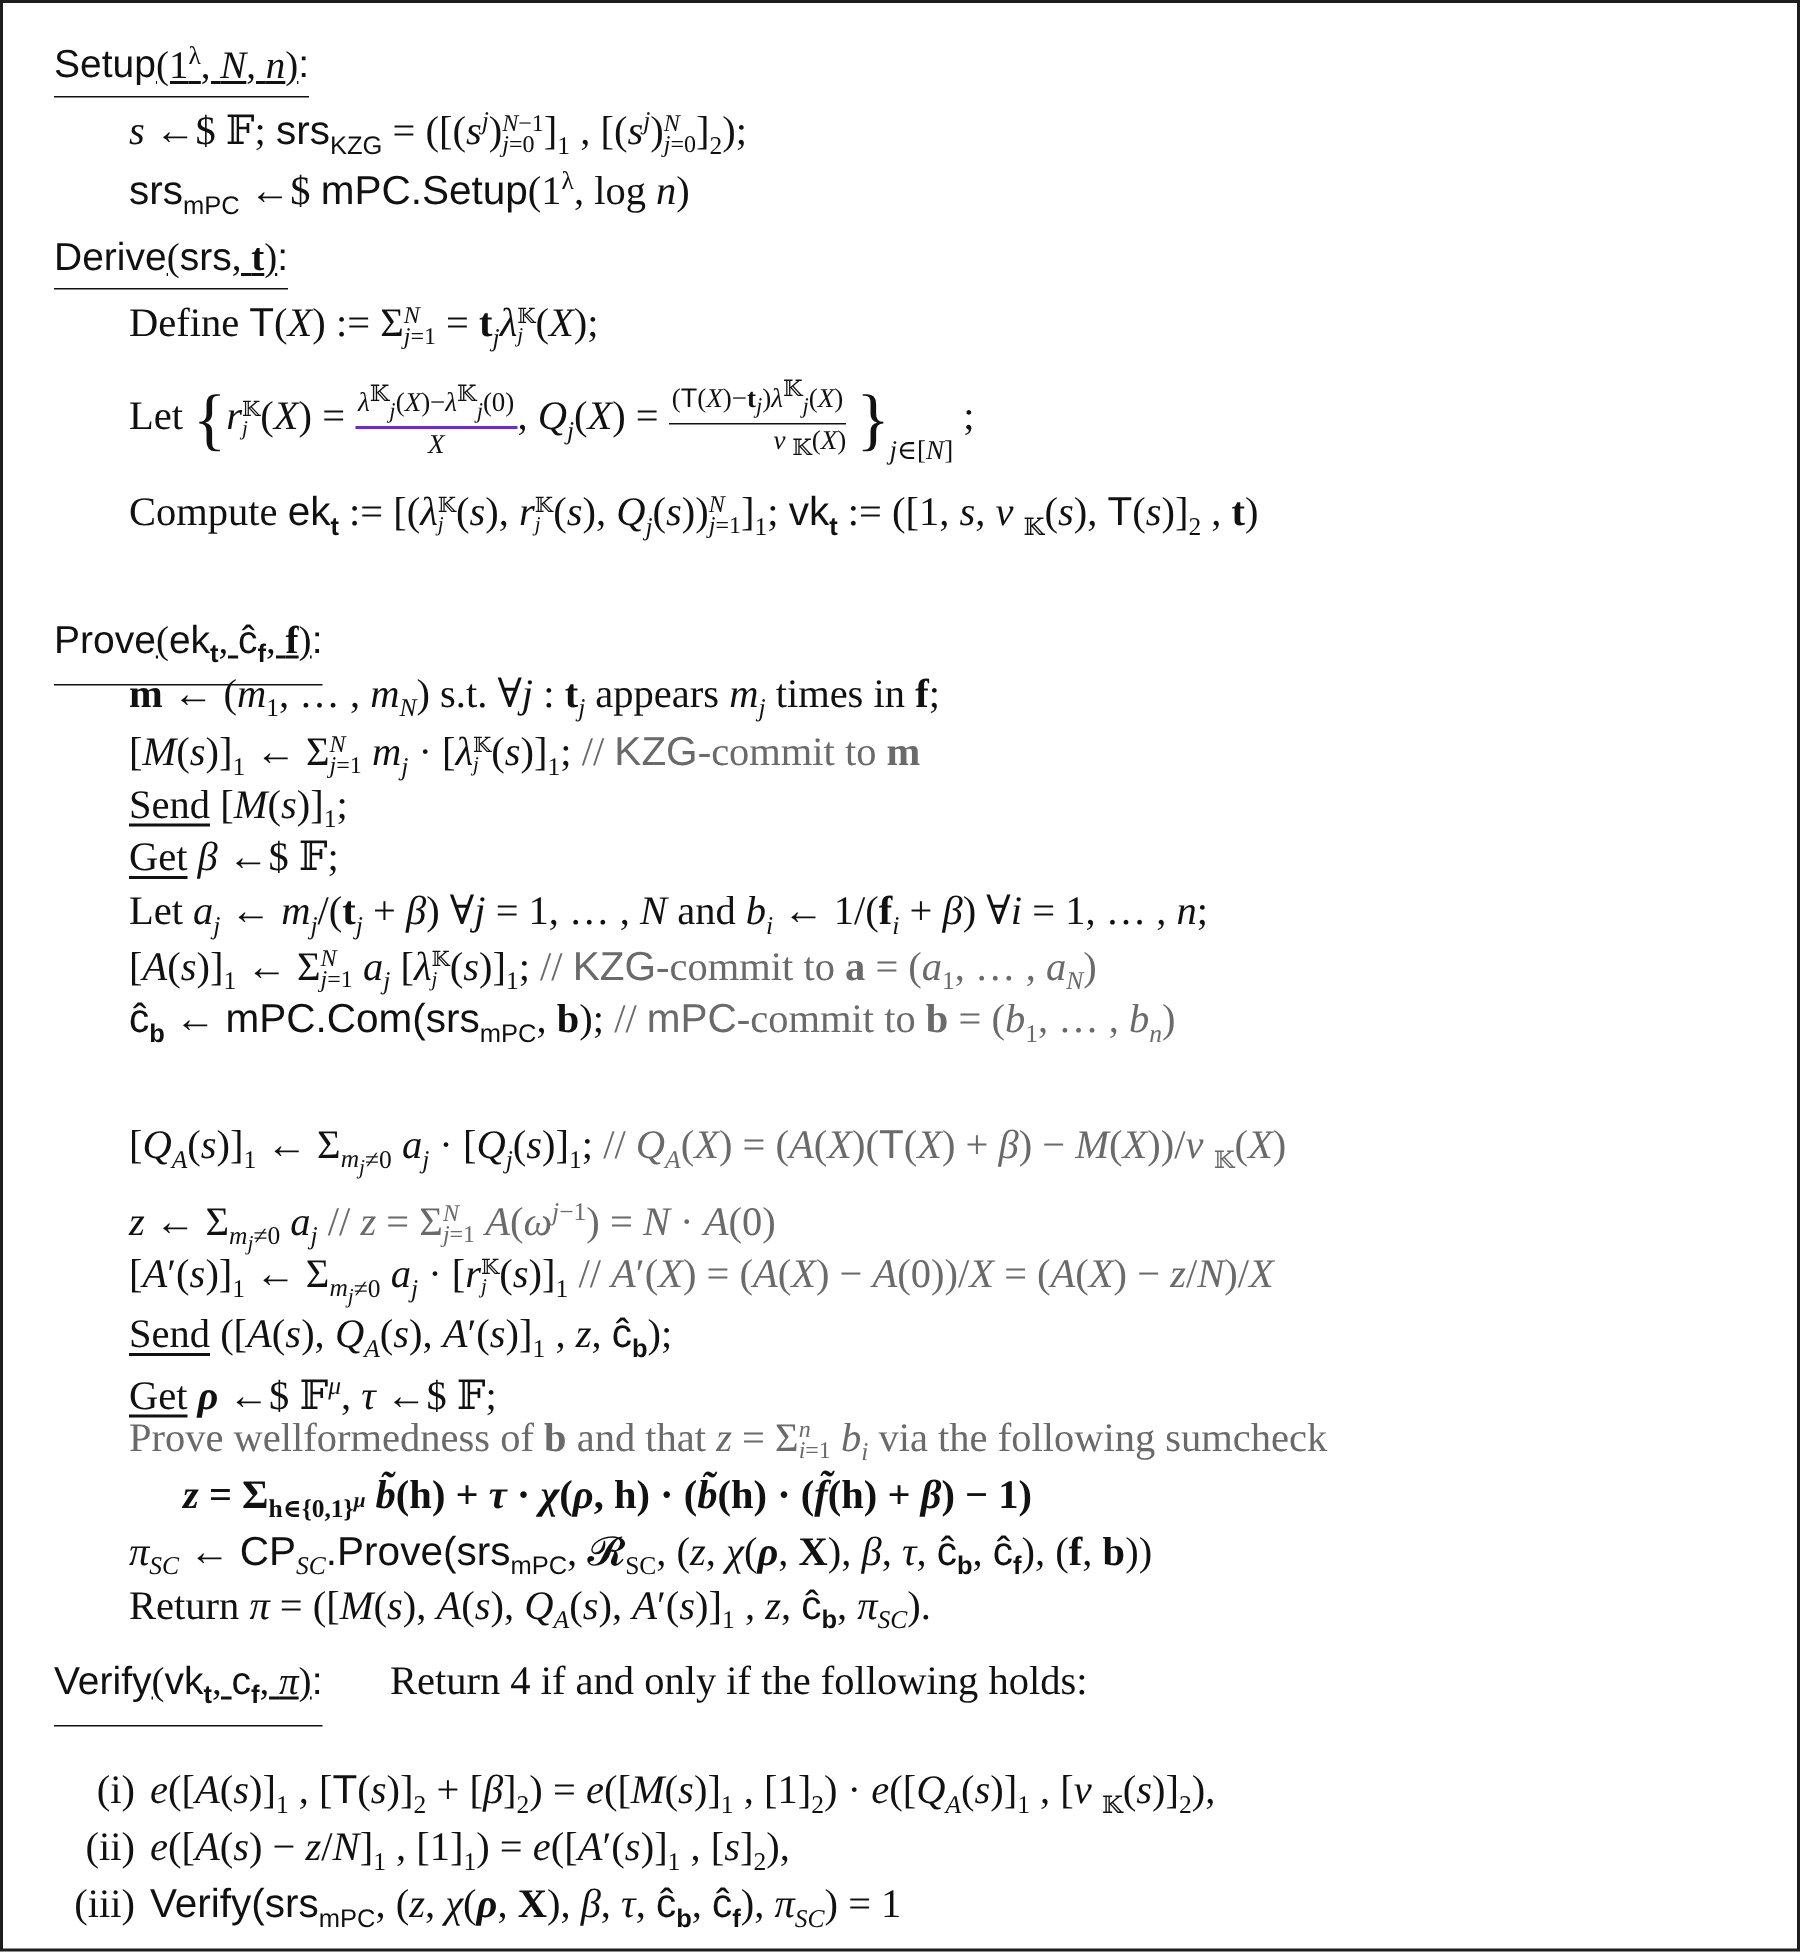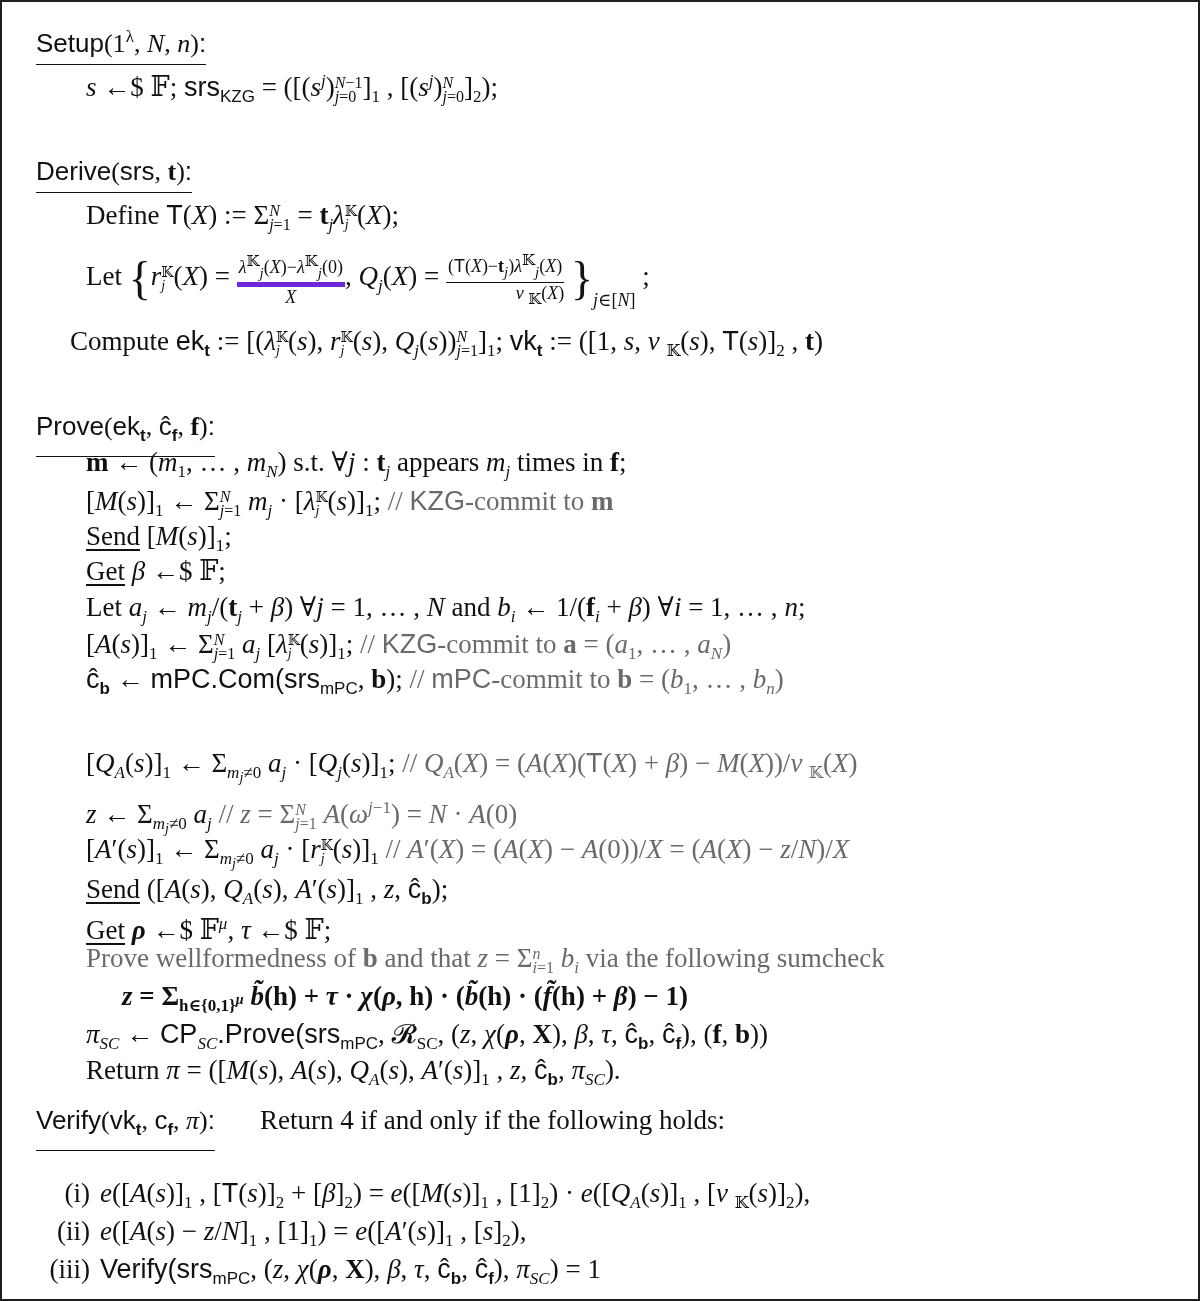--- a/index.html
+++ b/index.html
@@ -21,53 +21,56 @@
   .head {
     position: absolute;
     white-space: nowrap;
     font-family: "Liberation Sans", "DejaVu Sans", sans-serif;
     font-size: 26px;
     color: #111;
     line-height: 34px;
     border-bottom: 1.5px solid #111;
     padding-bottom: 3px;
   }
-  .head .args { font-family: "Liberation Serif", "DejaVu Serif", serif; }
+  .head .args { font-family: "Liberation Serif", "DejaVu Serif", serif; text-decoration: underline; }
   .comment { color: #6a6a6a; }
   .ul { text-decoration: underline; text-underline-offset: 4px; }
   .sf { font-family: "Liberation Sans", "DejaVu Sans", sans-serif; }
   .gray { color: #6a6a6a; }
   .num { display: inline-block; width: 48px; text-align: right; margin-right: 10px; }
 </style>
 </head>
 <body>
 
 <div class="frame">
 
   <div class="head" style="left:34px; top:18px;">
     Setup<span class="args">(1<sup style="font-size:17px">λ</sup>, <i>N</i>, <i>n</i>)</span>:
   </div>
   <div class="line" style="left:84px; top:62px;">
     <i>s</i> ←$ 𝔽; <span class="sf">srs<sub style="font-size:17px">KZG</sub></span> = ([(<i>s<sup style="font-size:17px">j</sup></i>)<span style="display:inline-block;vertical-align:middle;line-height:14px;font-size:16px;"><i>N</i>−1<br><i>j</i>=0</span>]<sub style="font-size:17px">1</sub> , [(<i>s<sup style="font-size:17px">j</sup></i>)<span style="display:inline-block;vertical-align:middle;line-height:14px;font-size:16px;"><i>N</i><br><i>j</i>=0</span>]<sub style="font-size:17px">2</sub>);
   </div>
+  <div class="line" style="left:84px; top:102px;">
+    <span class="sf">srs<sub style="font-size:17px">mPC</sub></span> ←$ <span class="sf">mPC.Setup</span>(1<sup style="font-size:17px">λ</sup>, log <i>n</i>)
+  </div>
 
   <div class="head" style="left:34px; top:152px;">
     Derive<span class="args">(</span>srs<span class="args">, <b>t</b>)</span>:
   </div>
   <div class="line" style="left:84px; top:196px;">
     Define <span class="sf">T</span>(<i>X</i>) := Σ<span style="display:inline-block;vertical-align:middle;line-height:14px;font-size:16px;"><i>N</i><br><i>j</i>=1</span> = <b>t</b><sub style="font-size:17px"><i>j</i></sub><i>λ</i><span style="display:inline-block;vertical-align:middle;line-height:13px;font-size:14px;">𝕂<br><i>j</i></span>(<i>X</i>);
   </div>
   <div class="line" style="left:84px; top:248px;">
     Let <span style="font-size:46px;vertical-align:middle;">{</span><i>r</i><span style="display:inline-block;vertical-align:middle;line-height:13px;font-size:14px;">𝕂<br><i>j</i></span>(<i>X</i>) =
-    <span style="display:inline-block;vertical-align:middle;text-align:center;font-size:18px;line-height:20px;"><span style="display:block;border-bottom:5px solid #6d28d9;padding:0 2px;"><i>λ</i><sup>𝕂</sup><sub><i>j</i></sub>(<i>X</i>)−<i>λ</i><sup>𝕂</sup><sub><i>j</i></sub>(0)</span><span style="display:block;"><i>X</i></span></span>,
+    <span style="display:inline-block;vertical-align:middle;text-align:center;font-size:18px;line-height:20px;"><span style="display:block;border-bottom:2px solid #6d28d9;padding:0 2px;"><i>λ</i><sup>𝕂</sup><sub><i>j</i></sub>(<i>X</i>)−<i>λ</i><sup>𝕂</sup><sub><i>j</i></sub>(0)</span><span style="display:block;"><i>X</i></span></span>,
     <i>Q<sub style="font-size:17px">j</sub></i>(<i>X</i>) =
     <span style="display:inline-block;vertical-align:middle;text-align:right;font-size:18px;line-height:20px;"><span style="display:block;border-bottom:1px solid #111;padding:0 2px;">(<span class="sf">T</span>(<i>X</i>)−<b>t</b><sub><i>j</i></sub>)<i>λ</i><sup>𝕂</sup><sub><i>j</i></sub>(<i>X</i>)</span><span style="display:block;"><i>ν</i> <sub>𝕂</sub>(<i>X</i>)</span></span>
     <span style="font-size:46px;vertical-align:middle;">}</span><sub style="font-size:18px;position:relative;top:14px;"><i>j</i>∈[<i>N</i>]</sub> ;
   </div>
-  <div class="line" style="left:68px; top:322px;">
+  <div class="line" style="left:84px; top:322px;">
     Compute <span class="sf">ek<sub style="font-size:17px"><b>t</b></sub></span> := [(<i>λ</i><span style="display:inline-block;vertical-align:middle;line-height:13px;font-size:14px;">𝕂<br><i>j</i></span>(<i>s</i>), <i>r</i><span style="display:inline-block;vertical-align:middle;line-height:13px;font-size:14px;">𝕂<br><i>j</i></span>(<i>s</i>), <i>Q<sub style="font-size:17px">j</sub></i>(<i>s</i>))<span style="display:inline-block;vertical-align:middle;line-height:14px;font-size:16px;"><i>N</i><br><i>j</i>=1</span>]<sub style="font-size:17px">1</sub>; <span class="sf">vk<sub style="font-size:17px"><b>t</b></sub></span> := ([1, <i>s</i>, <i>ν</i> <sub style="font-size:16px">𝕂</sub>(<i>s</i>), <span class="sf">T</span>(<i>s</i>)]<sub style="font-size:17px">2</sub> , <b>t</b>)
   </div>
 
   <div class="head" style="left:34px; top:407px;">
     Prove<span class="args">(</span>ek<sub style="font-size:17px"><b>t</b></sub><span class="args">, </span>ĉ<sub style="font-size:17px"><b>f</b></sub><span class="args">, <b>f</b>)</span>:
   </div>
   <div class="line" style="left:84px; top:443px;">
     <b>m</b> ← (<i>m</i><sub style="font-size:17px">1</sub>, … , <i>m<sub style="font-size:17px">N</sub></i>) s.t. ∀<i>j</i> : <b>t</b><sub style="font-size:17px"><i>j</i></sub> appears <i>m<sub style="font-size:17px">j</sub></i> times in <b>f</b>;
   </div>
   <div class="line" style="left:84px; top:482px;">

